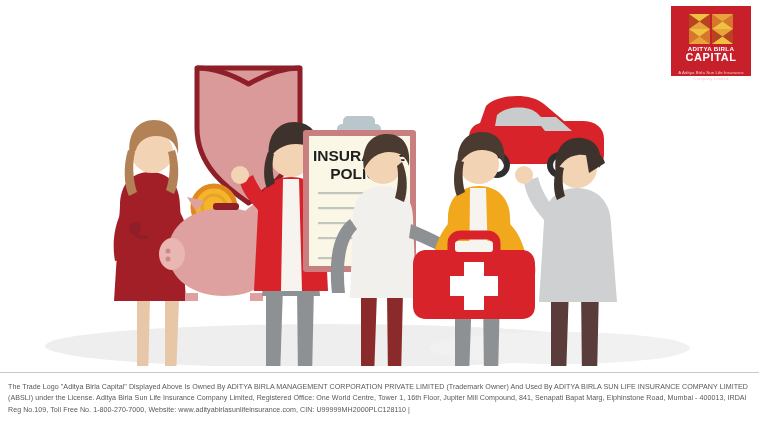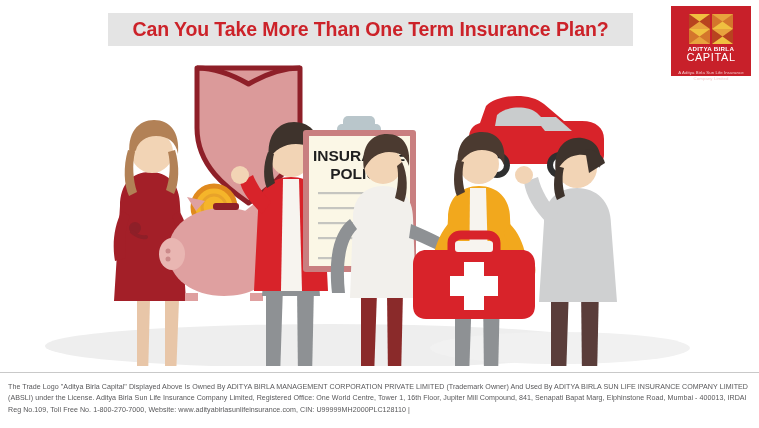--- a/index.html
+++ b/index.html
@@ -29,21 +29,21 @@
     background:#c8202a;
     display:flex;flex-direction:column;align-items:center;
   }
   .logo-mark{position:relative;width:44px;height:30px;margin-top:8px;}
   .logo-mark svg{display:block;}
   .logo-name1{
     font-size:6.2px;font-weight:bold;color:#ffffff;letter-spacing:0.3px;
     margin-top:2px;line-height:1;
   }
   .logo-name2{
-    font-size:11px;font-weight:normal;color:#ffffff;letter-spacing:0.6px;
+    font-size:11px;font-weight:bold;color:#ffffff;letter-spacing:0.6px;
     line-height:1.05;
   }
   .logo-divider{width:60px;height:1px;background:#e08b8f;margin-top:3px;opacity:.7;}
   .logo-tag{
     font-size:4.3px;color:#f2c9cb;text-align:center;line-height:1.5;
     margin-top:3px;width:72px;letter-spacing:.1px;
   }
 
   
   .stage{position:absolute;left:0;top:46px;width:759px;height:320px;}
@@ -58,23 +58,20 @@
     font-size:7.1px;line-height:1.62;color:#58585a;
     font-family:"Liberation Sans", sans-serif;
     letter-spacing:0.05px;
   }
 </style>
 </head>
 <body>
 
 <div class="page">
 
-  <div class="title-banner">
-    <div class="title-text">Can You Take More Than One Term Insurance Plan?</div>
-  </div>
 
   <div class="logo">
     <div class="logo-mark">
       <svg width="44" height="30" viewBox="0 0 44 30">
         <rect x="0" y="0" width="21" height="15" fill="#b8431f"></rect>
         <rect x="23" y="0" width="21" height="15" fill="#d4762c"></rect>
         <rect x="0" y="15" width="21" height="15" fill="#d4762c"></rect>
         <rect x="23" y="15" width="21" height="15" fill="#b8431f"></rect>
         <polygon points="0,0 10.5,7.5 21,0" fill="#f0c040"></polygon>
         <polygon points="0,15 10.5,7.5 21,15" fill="#e8a33d"></polygon>

